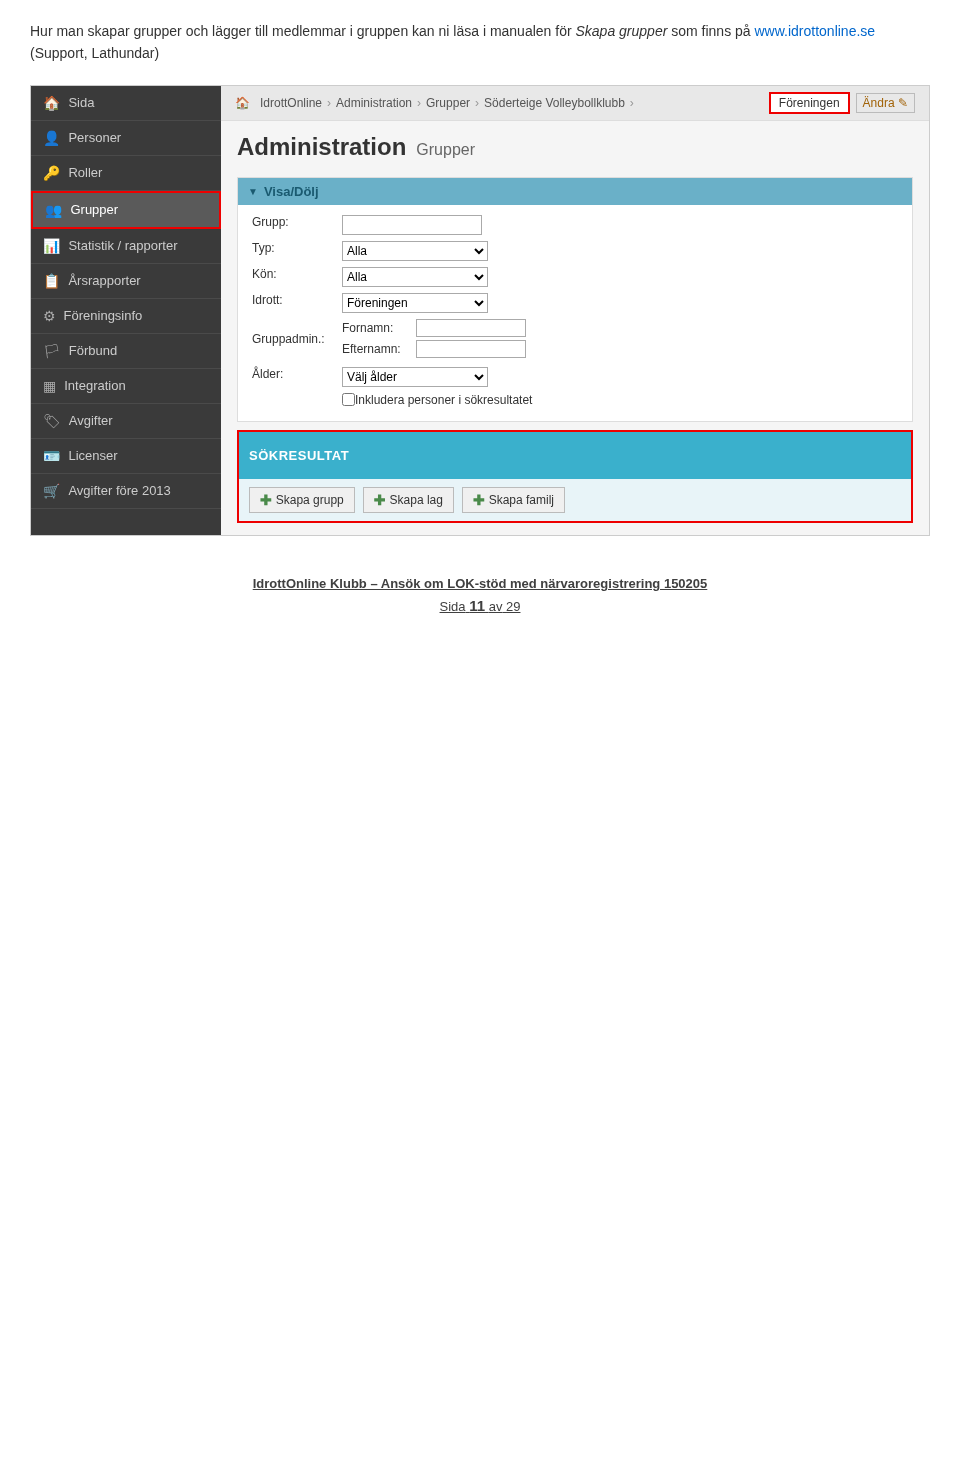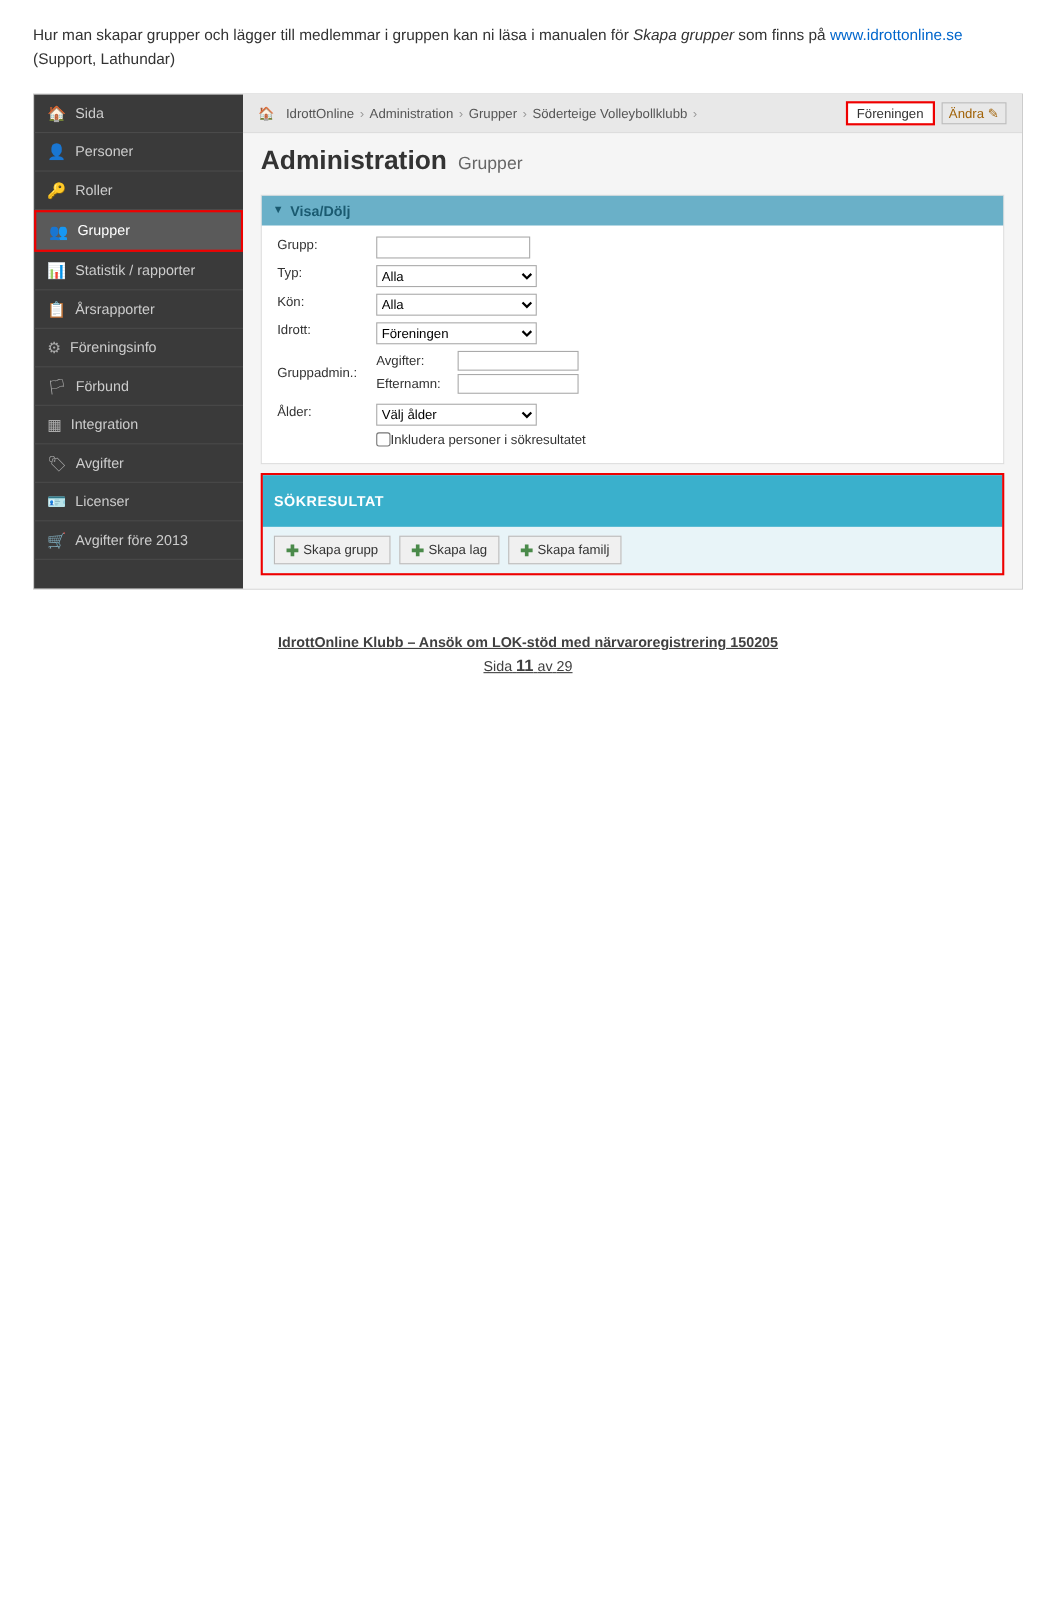--- a/index.html
+++ b/index.html
@@ -411,21 +411,21 @@
             <select class="filter-select">
               <option selected="">Föreningen</option>
               <option>Alla</option>
             </select>
           </div>
 
           <div class="filter-row-admin">
             <span class="admin-label">Gruppadmin.:</span>
             <div class="admin-fields">
               <div class="admin-field-row">
-                <span class="admin-field-label">Avgifter:</span>
+                <span class="admin-field-label">Fornamn:</span>
                 <input class="admin-field-input" type="text" style="">
               </div>
               <div class="admin-field-row">
                 <span class="admin-field-label">Efternamn:</span>
                 <input class="admin-field-input" type="text" style="">
               </div>
             </div>
           </div>
 
           <div class="filter-row">

